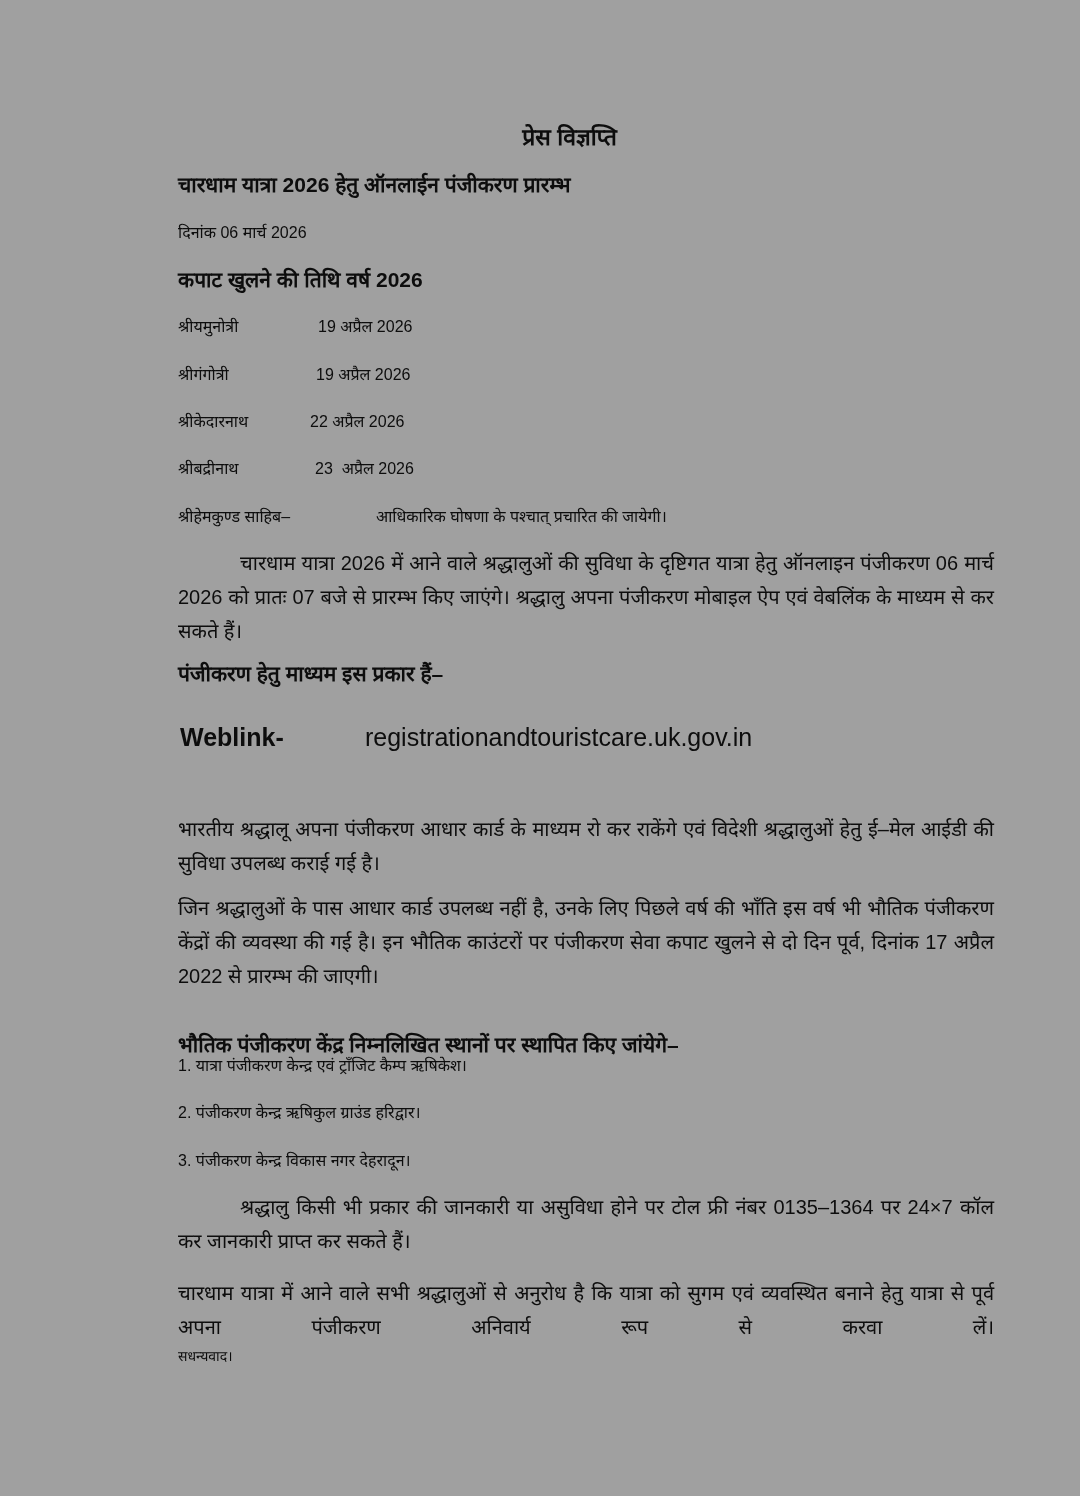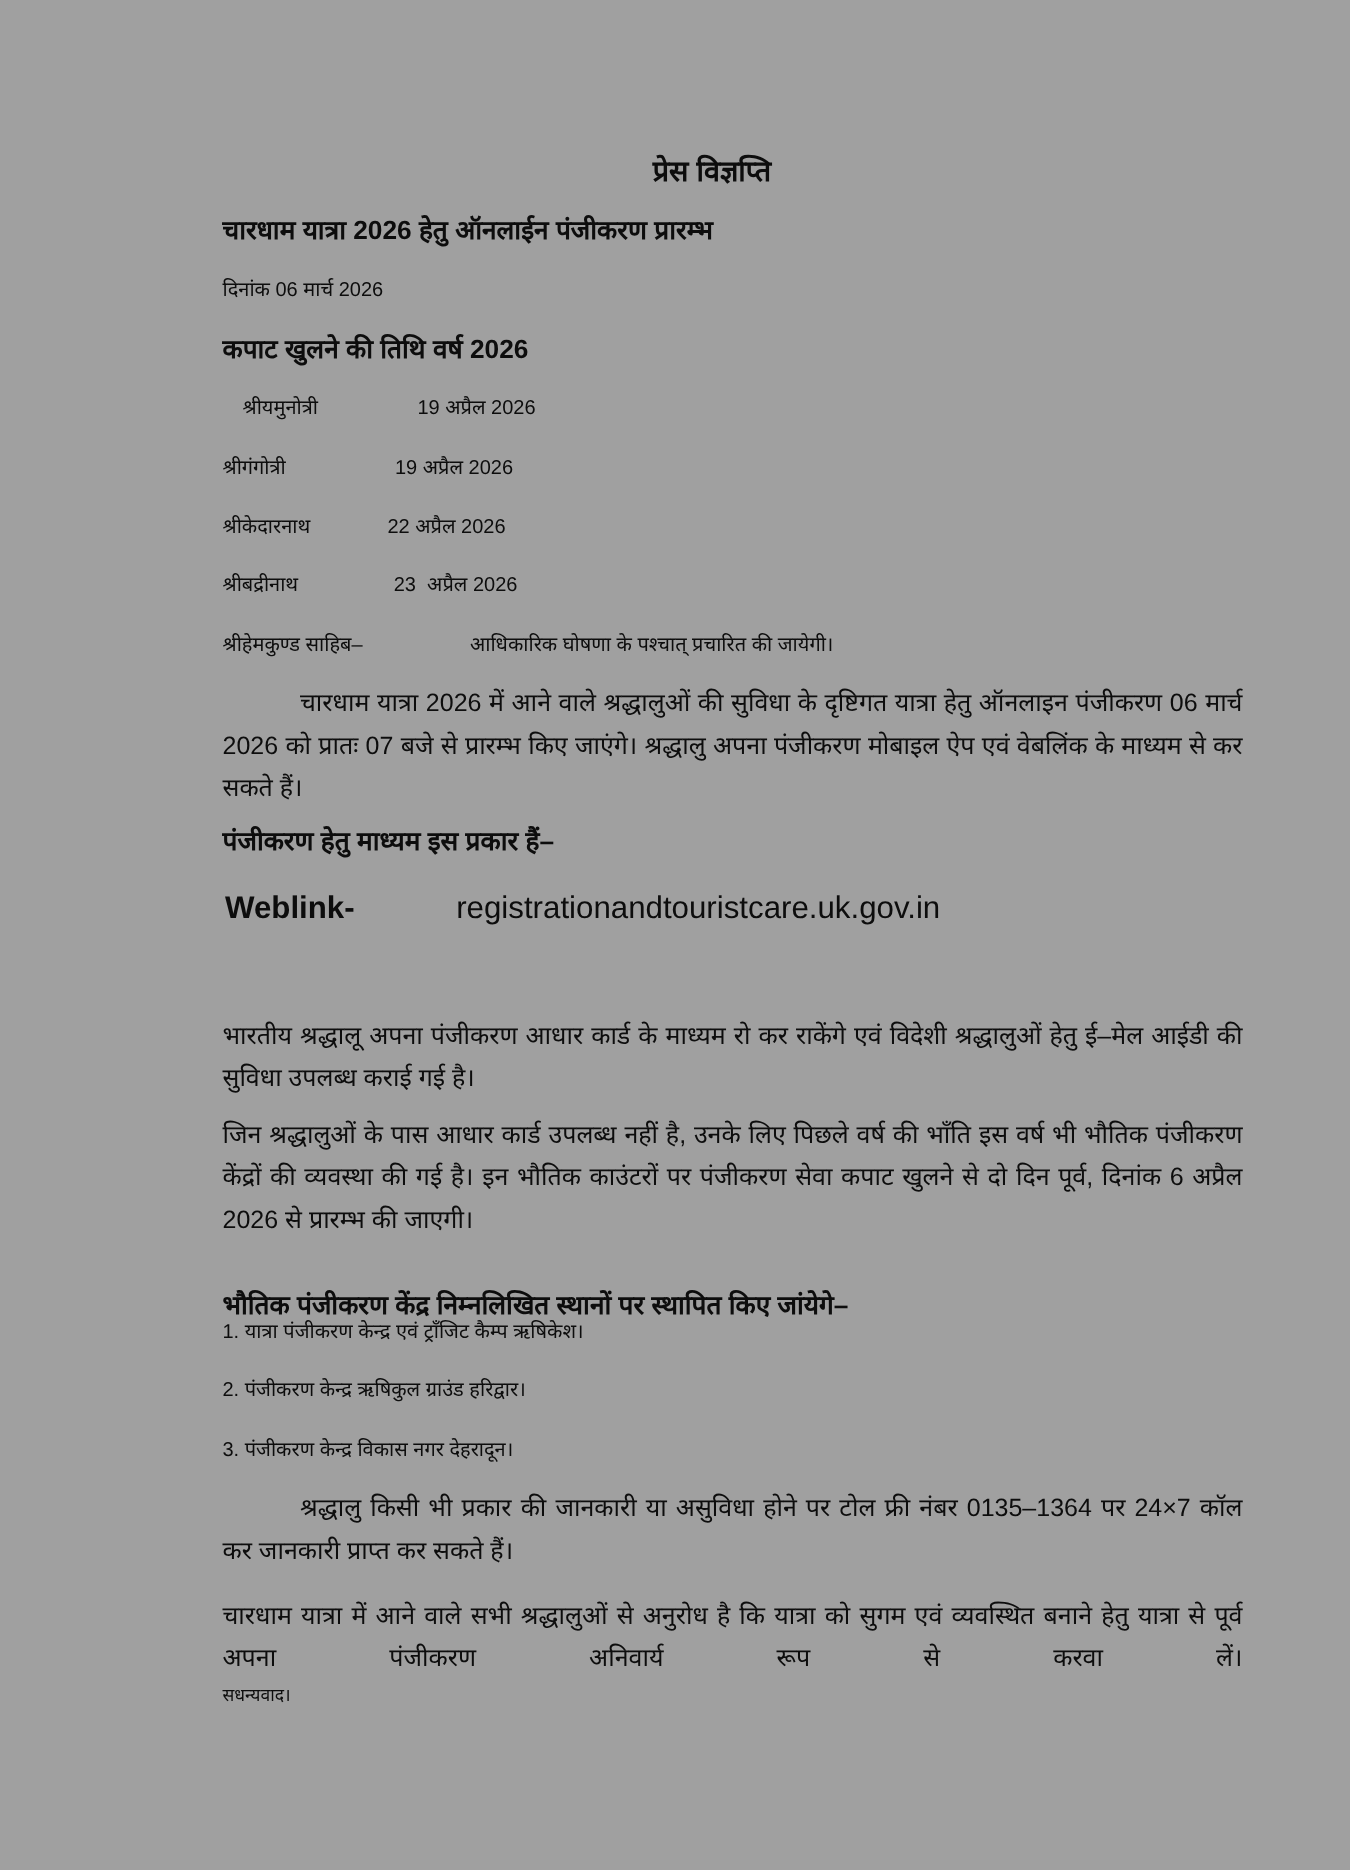--- a/index.html
+++ b/index.html
@@ -62,20 +62,21 @@
       text-align-last: left;
     }
     .para.indent { text-indent: 62px; }
     .para.justify-last { text-align-last: justify; }
     .reg-row {
       position: absolute;
       left: 180px;
       font-size: 25px;
       line-height: 30px;
       white-space: nowrap;
+      margin-top: 11px;
     }
     .reg-label {
       font-weight: bold;
       display: inline-block;
       width: 178px;
     }
     .reg-value {
       display: inline-block;
     }
     .small {
@@ -92,21 +93,21 @@
 <div class="page">
 
   <div class="title">प्रेस विज्ञप्ति</div>
 
   <div class="line sub-heading" style="top:172px;">चारधाम यात्रा 2026 हेतु ऑनलाईन पंजीकरण प्रारम्भ</div>
 
   <div class="line" style="top:220px;">दिनांक 06 मार्च 2026</div>
 
   <div class="line sub-heading" style="top:267px;">कपाट खुलने की तिथि वर्ष 2026</div>
 
-  <div class="line" style="top:314px;margin-left:16px;">
+  <div class="line" style="top:314px;">
     <span class="shrine-name">श्रीयमुनोत्री</span>
     <span class="shrine-date" style="left:140px;">19 अप्रैल 2026</span>
   </div>
   <div class="line" style="top:362px;">
     <span class="shrine-name">श्रीगंगोत्री</span>
     <span class="shrine-date" style="left:138px;">19 अप्रैल 2026</span>
   </div>
   <div class="line" style="top:409px;">
     <span class="shrine-name">श्रीकेदारनाथ</span>
     <span class="shrine-date" style="left:132px;">22 अप्रैल 2026</span>
@@ -124,21 +125,21 @@
 
   <div class="line sub-heading" style="top:661px;">पंजीकरण हेतु माध्यम इस प्रकार हैं–</div>
 
   <div class="reg-row" style="top:711px;">
     <span class="reg-label">Weblink-</span>
     <span class="reg-value">registrationandtouristcare.uk.gov.in</span>
   </div>
 
   <div class="para" style="top:812px;">भारतीय श्रद्धालू अपना पंजीकरण आधार कार्ड के माध्यम रो कर राकेंगे एवं विदेशी श्रद्धालुओं हेतु ई–मेल आईडी की सुविधा उपलब्ध कराई गई है।</div>
 
-  <div class="para" style="top:891px;">जिन श्रद्धालुओं के पास आधार कार्ड उपलब्ध नहीं है, उनके लिए पिछले वर्ष की भाँति इस वर्ष भी भौतिक पंजीकरण केंद्रों की व्यवस्था की गई है। इन भौतिक काउंटरों पर पंजीकरण सेवा कपाट खुलने से दो दिन पूर्व, दिनांक 6 अप्रैल 2026 से प्रारम्भ की जाएगी।</div>
+  <div class="para" style="top:891px;">जिन श्रद्धालुओं के पास आधार कार्ड उपलब्ध नहीं है, उनके लिए पिछले वर्ष की भाँति इस वर्ष भी भौतिक पंजीकरण केंद्रों की व्यवस्था की गई है। इन भौतिक काउंटरों पर पंजीकरण सेवा कपाट खुलने से दो दिन पूर्व, दिनांक 17 अप्रैल 2022 से प्रारम्भ की जाएगी।</div>
 
   <div class="line sub-heading" style="top:1032px;">भौतिक पंजीकरण केंद्र निम्नलिखित स्थानों पर स्थापित किए जांयेगे–</div>
 
   <div class="line" style="top:1053px;">1. यात्रा पंजीकरण केन्द्र एवं ट्राँजिट कैम्प ऋषिकेश।</div>
   <div class="line" style="top:1100px;">2. पंजीकरण केन्द्र ऋषिकुल ग्राउंड हरिद्वार।</div>
   <div class="line" style="top:1148px;">3. पंजीकरण केन्द्र विकास नगर देहरादून।</div>
 
   <div class="para indent" style="top:1190px;">श्रद्धालु किसी भी प्रकार की जानकारी या असुविधा होने पर टोल फ्री नंबर 0135–1364 पर 24×7 कॉल कर जानकारी प्राप्त कर सकते हैं।</div>
 
   <div class="para justify-last" style="top:1276px;">चारधाम यात्रा में आने वाले सभी श्रद्धालुओं से अनुरोध है कि यात्रा को सुगम एवं व्यवस्थित बनाने हेतु यात्रा से पूर्व अपना पंजीकरण अनिवार्य रूप से करवा लें।</div>

